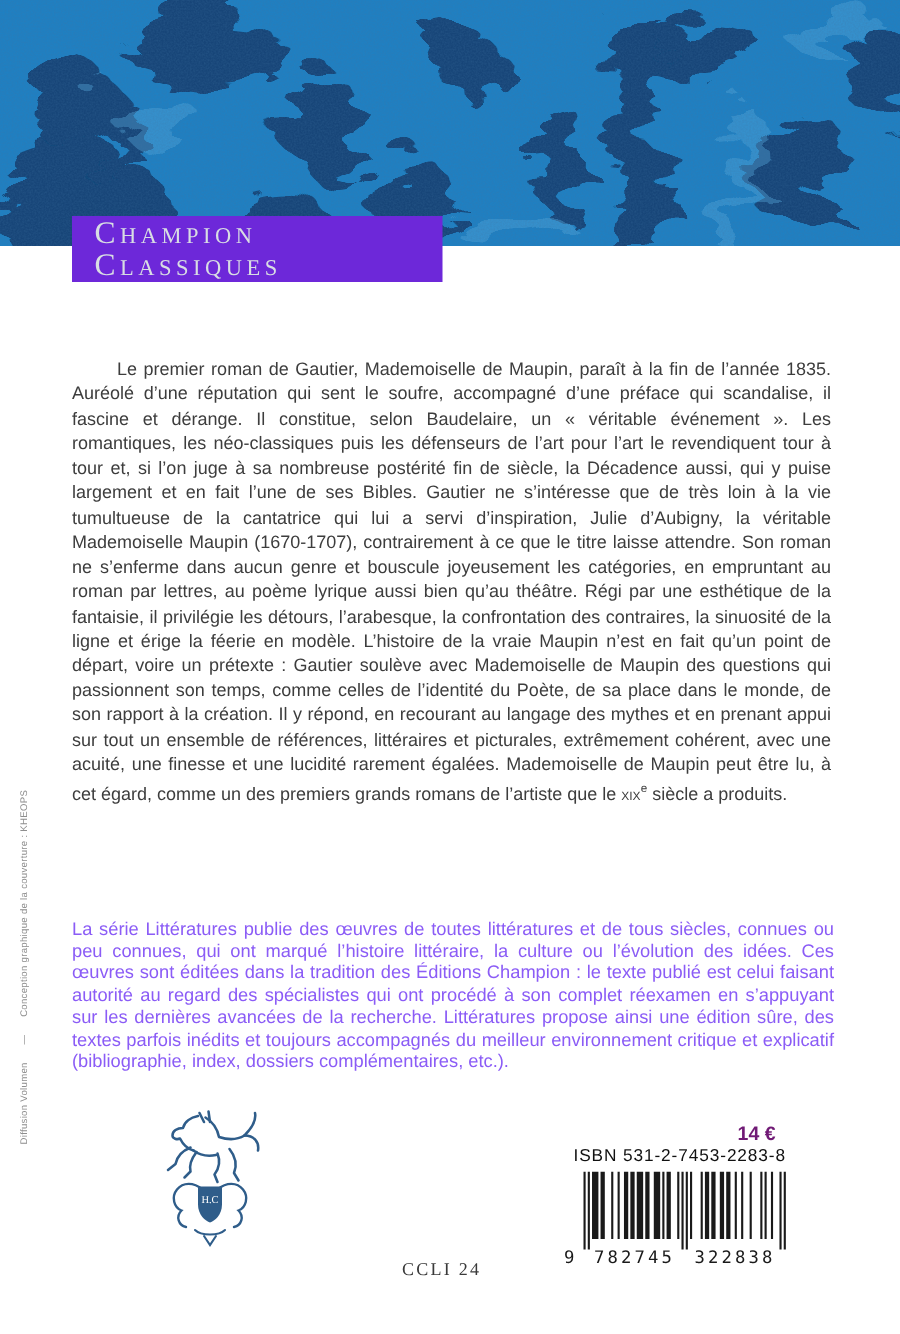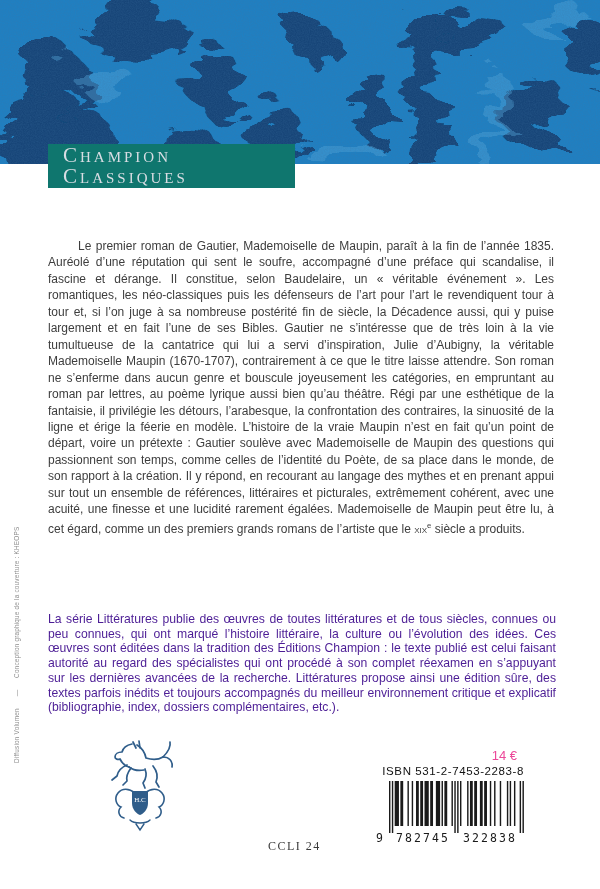--- a/index.html
+++ b/index.html
@@ -5,52 +5,52 @@
   html,body{margin:0;padding:0;}
   body{width:600px;height:889px;position:relative;background:#ffffff;overflow:hidden;
        font-family:"Liberation Sans", sans-serif;}
   .page{position:absolute;inset:0;width:600px;height:889px;background:#fff;}
 
   
   .marble{position:absolute;left:0;top:0;width:600px;height:164px;display:block;}
 
   
   .banner{position:absolute;left:48px;top:144px;width:247px;height:44px;
-          background:#0f766e;display:flex;align-items:center;box-sizing:border-box;
+          background:#6d28d9;display:flex;align-items:center;box-sizing:border-box;
           padding-left:15px;}
   .banner-label{font-family:"Liberation Serif", serif;font-variant:small-caps;
           font-size:21px;letter-spacing:3px;color:#d8dde3;line-height:1;}
 
   
   .main-text{position:absolute;left:48px;top:238px;width:506px;
           font-family:"Liberation Sans", sans-serif;font-size:12px;line-height:16.45px;
           color:#3d3d3d;text-align:justify;text-indent:30px;margin:0;}
   
   .series-text{position:absolute;left:48px;top:612px;width:508px;
           font-family:"Liberation Sans", sans-serif;font-size:12.2px;line-height:14.7px;
-          color:#4c1d95;text-align:justify;margin:0;}
+          color:#8b5cf6;text-align:justify;margin:0;}
   .sc{font-variant:small-caps;}
   .sup{vertical-align:super;font-size:0.65em;}
 
   
   .spine{position:absolute;left:13px;top:763px;width:200px;
          transform:rotate(-90deg);transform-origin:0 0;
          font-size:6.4px;letter-spacing:0.2px;color:#8e8e8e;white-space:pre;}
 
   
   .logo{position:absolute;left:96px;top:738px;width:88px;height:96px;}
   .publisher-name{position:absolute;left:48px;top:839px;
          font-family:"Liberation Serif", serif;font-variant:small-caps;
          font-size:14px;letter-spacing:1.2px;color:#2f5d8a;}
   .collection-number{position:absolute;left:268px;top:839px;
          font-family:"Liberation Serif", serif;font-size:12px;letter-spacing:1.5px;color:#3a3a3a;}
 
   
   .price{position:absolute;left:375px;top:748px;width:142px;text-align:right;
-         font-size:13px;font-weight:400;color:#ec4899;}
+         font-size:13px;font-weight:700;color:#701a75;}
   .isbn{position:absolute;left:375px;top:765px;width:149px;text-align:right;
          font-size:11.5px;letter-spacing:0.6px;color:#111;}
   .barcode{position:absolute;left:375px;top:781px;width:152px;height:63px;}
 </style>
 </head>
 <body>
 
 <div class="page">
 
   <svg class="marble" viewBox="0 0 600 164" preserveAspectRatio="none" aria-hidden="true">

